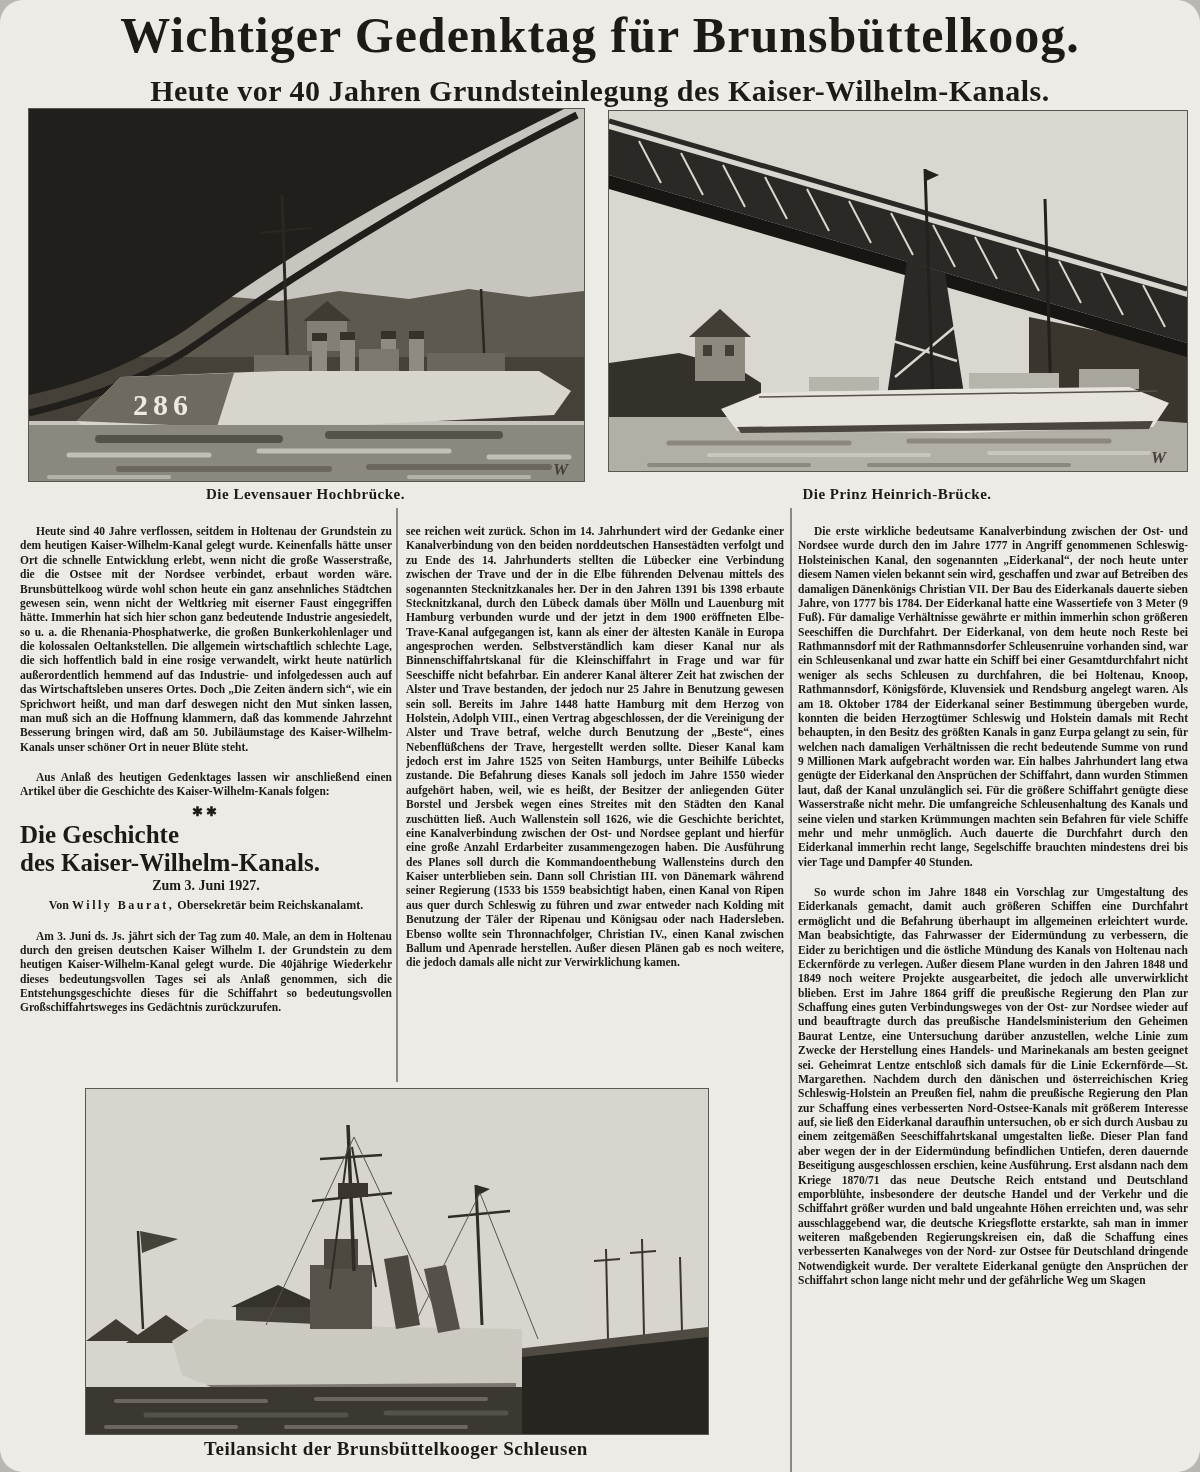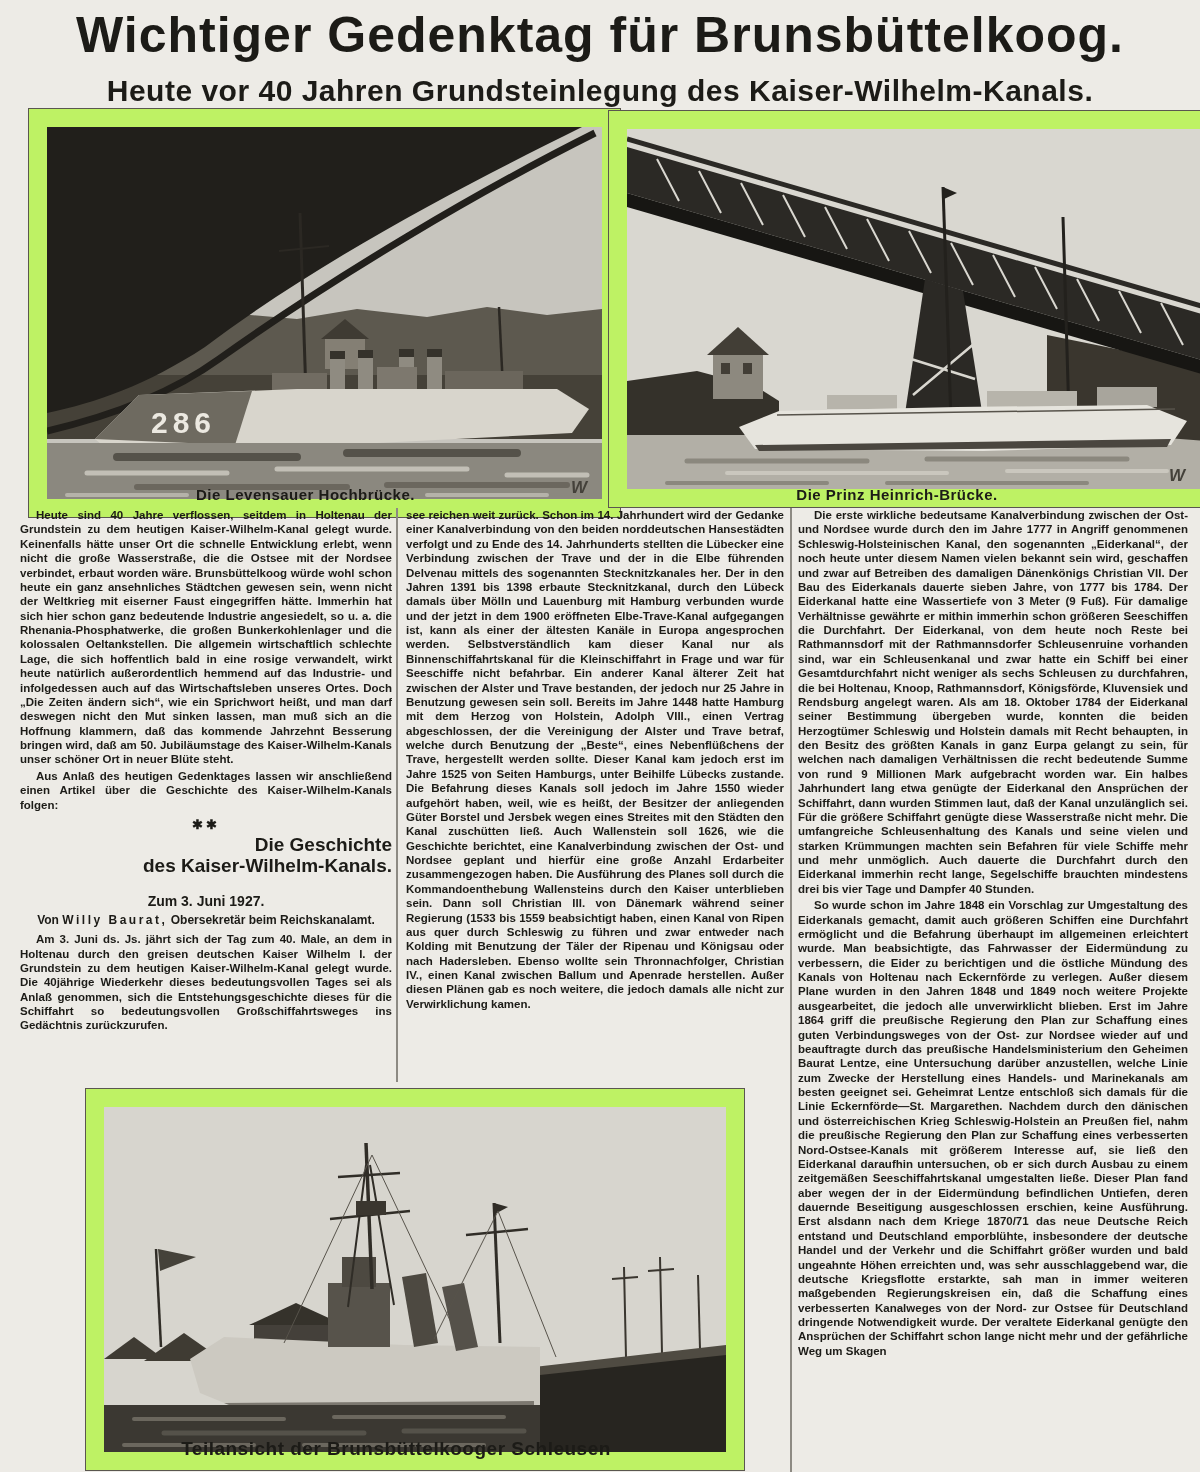--- a/index.html
+++ b/index.html
@@ -1,61 +1,62 @@
 <!DOCTYPE html>
 <html><head>
 <meta charset="utf-8">
 <style>
   html,body{margin:0;padding:0;background:#b9b7b2;}
   .page{
     position:relative;width:1200px;height:1472px;margin:0 auto;
     background:#edebe6;overflow:hidden;
-    font-family:Liberation Sans, sans-serif;
+    font-family:Liberation Serif, serif;
     color:#1c1b17;
+    border-radius:23px;
   }
   
   .headline{
     position:absolute;left:0;top:8px;width:1200px;text-align:center;
     font-size:50px;font-weight:bold;letter-spacing:1px;line-height:1.1;margin:0;
   }
   .subheadline{
     position:absolute;left:0;top:74px;width:1200px;text-align:center;
     font-size:30px;font-weight:bold;margin:0;letter-spacing:.5px;
   }
   
-  .photo{position:absolute;margin:0;padding:18px;border:1px solid #5a574f;background:#bef264;}
+  .photo{position:absolute;margin:0;padding:0;border:1px solid #5a574f;background:#bef264;}
   .photo svg{display:block;}
   .photo-left{left:28px;top:108px;width:555px;height:372px;}
   .photo-right{left:608px;top:110px;width:578px;height:360px;}
   .photo-bottom{left:85px;top:1088px;width:622px;height:345px;}
   .caption{
     position:absolute;text-align:center;font-weight:bold;font-size:15px;
     letter-spacing:.5px;
   }
   .cap-left{left:28px;top:486px;width:555px;}
   .cap-right{left:608px;top:486px;width:578px;}
   .cap-bottom{left:85px;top:1438px;width:622px;font-size:19px;}
   
   .col{
     position:absolute;top:508px;overflow:hidden;
     font-size:11.5px;font-weight:bold;line-height:1.25;text-align:justify;
   }
-  .col p{margin:0 0 2px 0;}
+  .col p{margin:16px 0 2px 0;}
   .col-left{left:20px;width:372px;height:574px;}
   .col-middle{left:406px;width:378px;height:578px;}
   .col-right{left:798px;width:390px;height:964px;}
   .indent{text-indent:16px;}
   .vrule{position:absolute;width:2px;background:#8d8a83;}
   .vrule-1{left:396px;top:508px;height:574px;}
   .vrule-2{left:790px;top:508px;height:964px;}
   
   .ornament{text-align:center;font-size:13px;letter-spacing:3px;margin:5px 0 1px 0;}
   .section-heading{
-    text-align:right;font-size:19px;font-weight:bold;line-height:1.12;
-    margin:1px 0 16px 0;
+    text-align:left;font-size:25px;font-weight:bold;line-height:1.12;
+    margin:1px 0 0 0;
   }
   .dateline{text-align:center;font-size:14px;font-weight:bold;margin:0 0 3px 0;}
   .byline{text-align:center;font-size:12px;font-weight:bold;margin:0 0 4px 0;}
   .byline .sperr{letter-spacing:2.5px;}
 </style>
 </head>
 <body>
 
 <div class="page">
 

